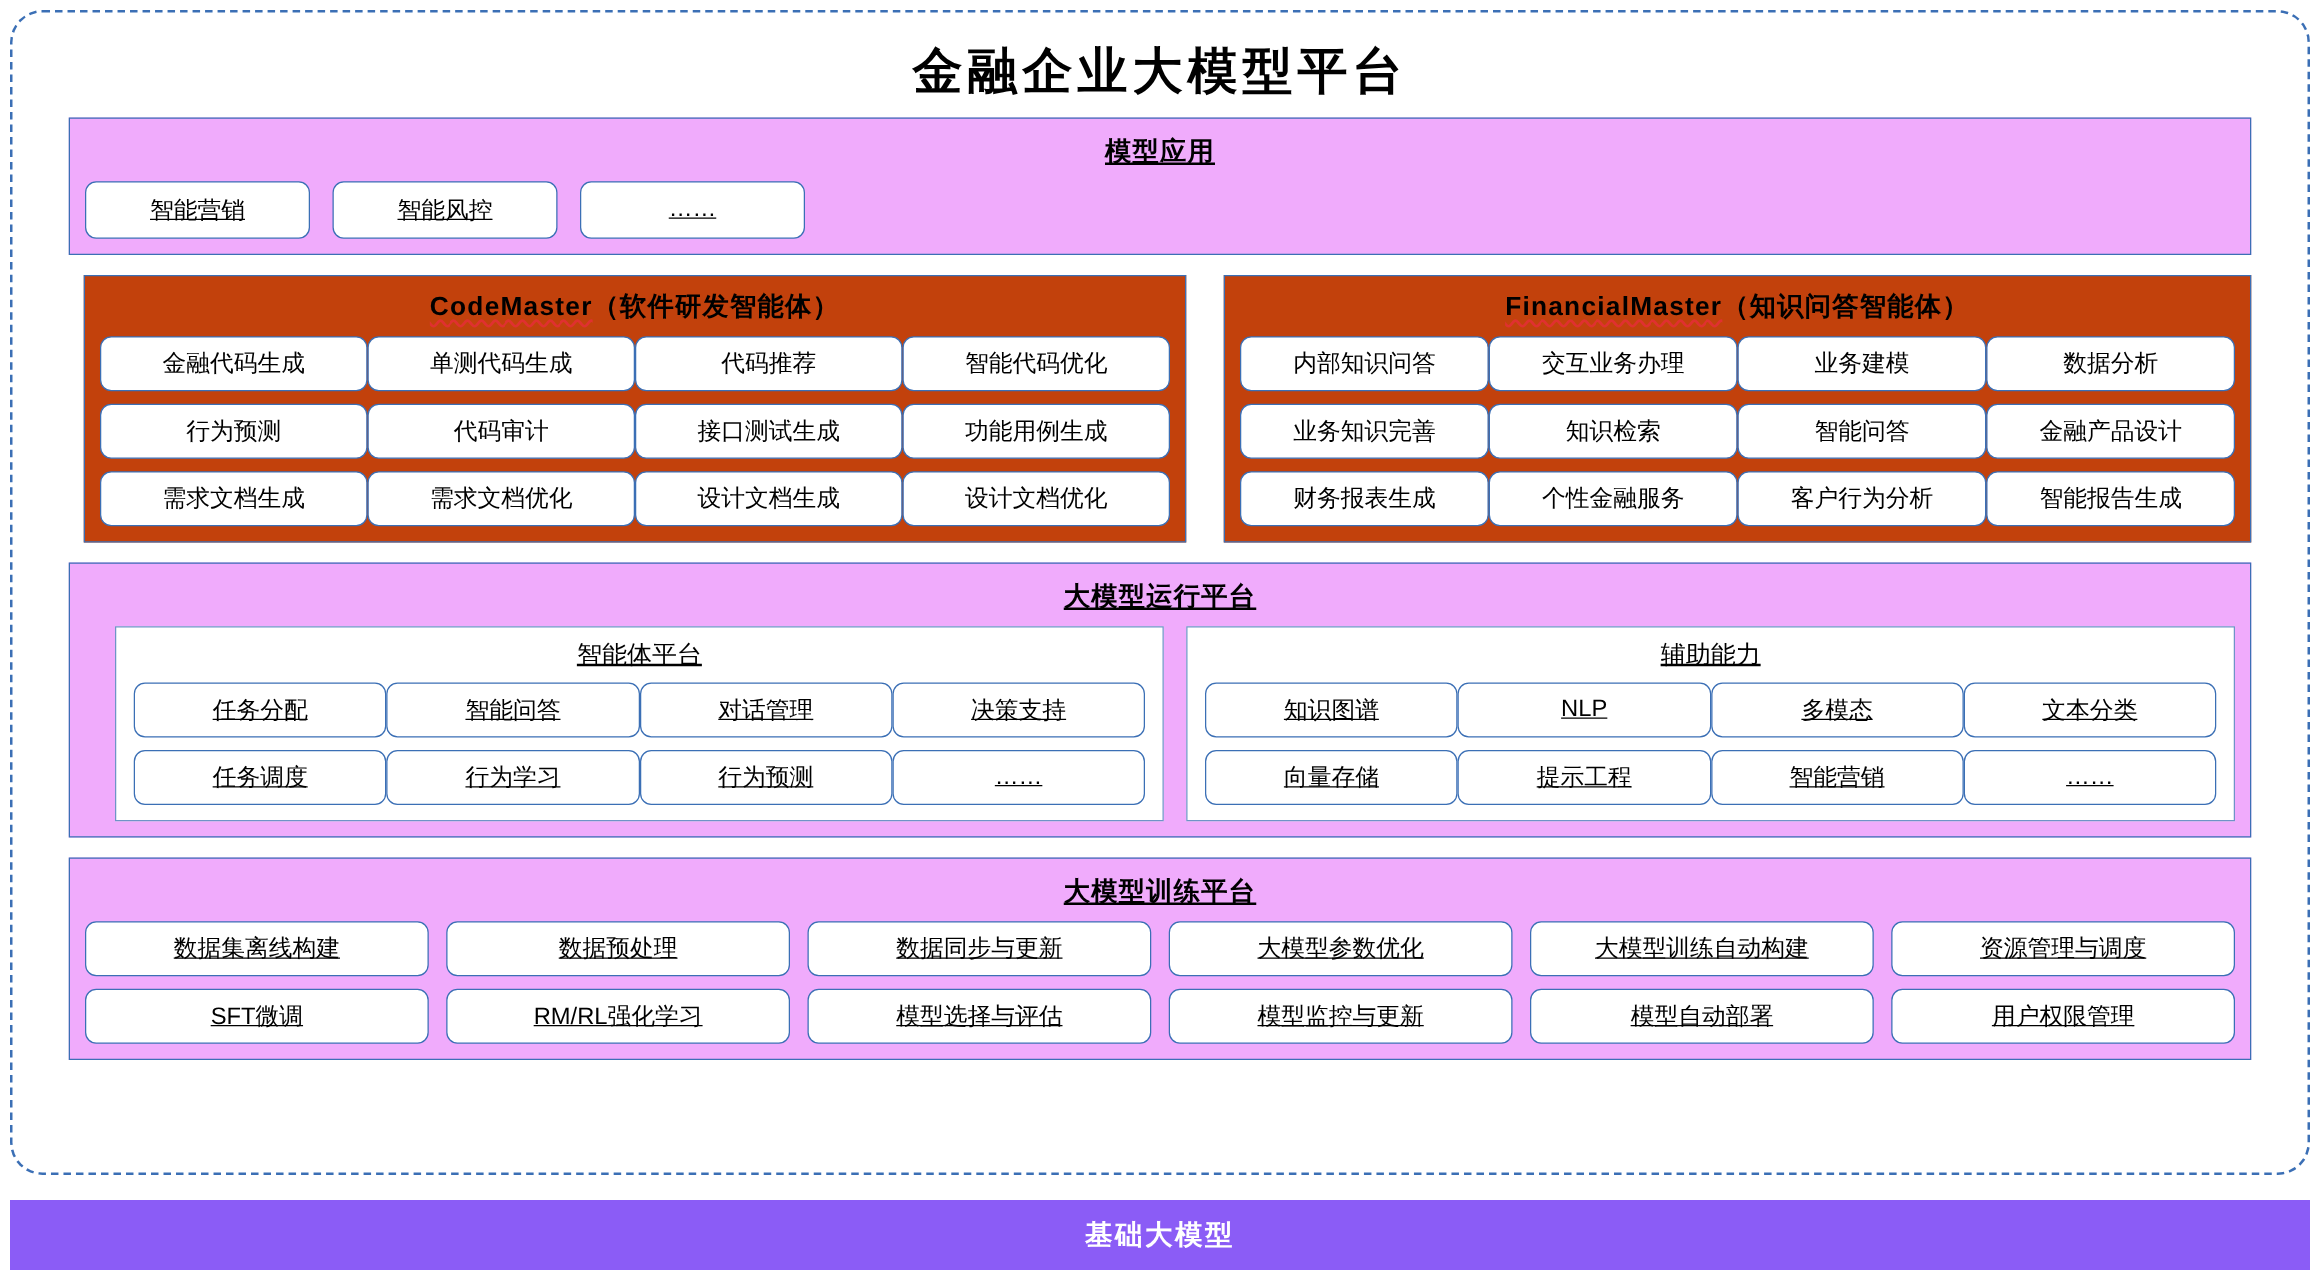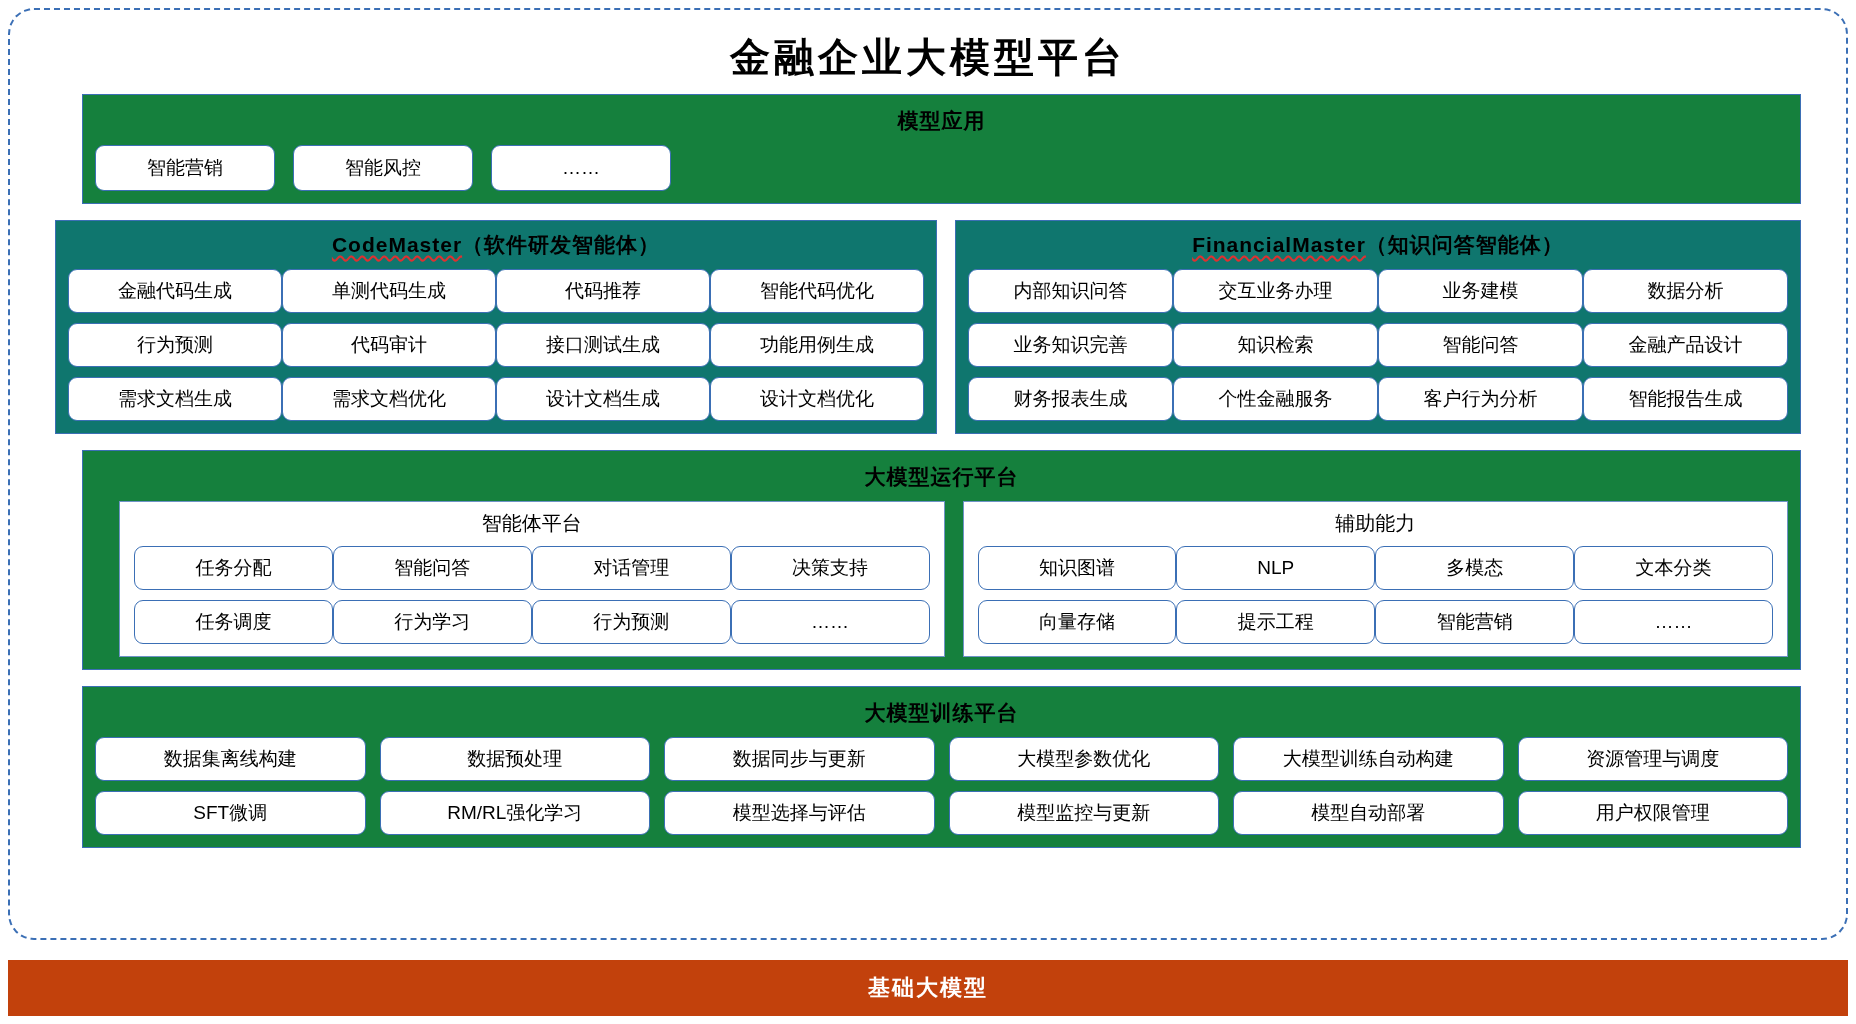--- a/index.html
+++ b/index.html
@@ -44,23 +44,24 @@
     font-family: "DejaVu Serif", "Liberation Serif", serif;
     margin-top: 22px;
     margin-bottom: 12px;
     line-height: 1.25;
   }
 
   
   .section {
     box-sizing: border-box;
     border: 1.6px solid #3b6fb5;
-    background: #15803d;
-    margin: 0 45px 16px 72px;
+    background: #f0abfc;
+    margin: 0 45px 16px 45px;
     padding: 8px 12px 12px 12px;
+    text-decoration: underline;
   }
   .section-title {
     text-align: center;
     font-size: 21px;
     font-weight: bold;
     margin: 4px 0 10px 0;
     letter-spacing: 1px;
   }
   .section-title .sub {
     font-weight: bold;
@@ -107,22 +108,23 @@
 
   
   .masters {
     display: flex;
     gap: 18px;
     margin: 0 45px 16px 45px;
   }
   .master-box {
     box-sizing: border-box;
     border: 1.6px solid #3b6fb5;
-    background: #0f766e;
+    background: #c2410c;
     padding: 6px 12px 12px 12px;
+    margin-left: 12px;
   }
   .master-left { flex: 0 0 882px; }
   .master-right { flex: 1 1 auto; }
 
   .grid4 {
     display: grid;
     grid-template-columns: repeat(4, 1fr);
     gap: 10px 0;
   }
 
@@ -152,21 +154,21 @@
     gap: 10px 14px;
   }
 
   
   .footer-bar {
     position: absolute;
     left: 8px;
     top: 960px;
     width: 1840px;
     height: 56px;
-    background: #c2410c;
+    background: #8b5cf6;
     color: #ffffff;
     display: flex;
     align-items: center;
     justify-content: center;
     font-size: 22px;
     font-weight: bold;
     letter-spacing: 2px;
   }
 </style>
 </head>

